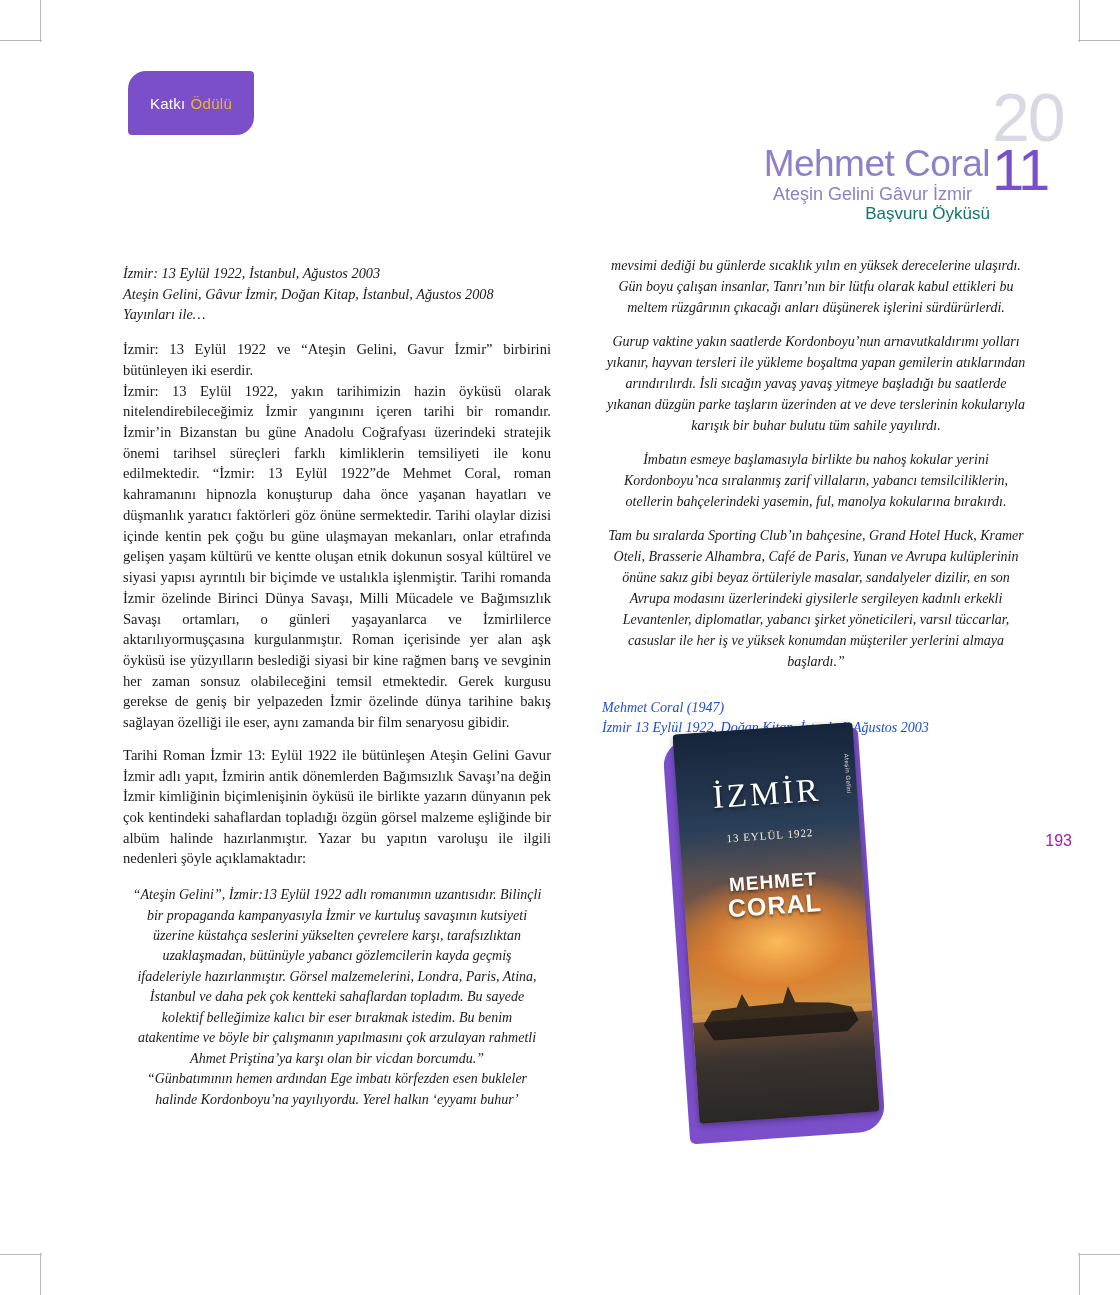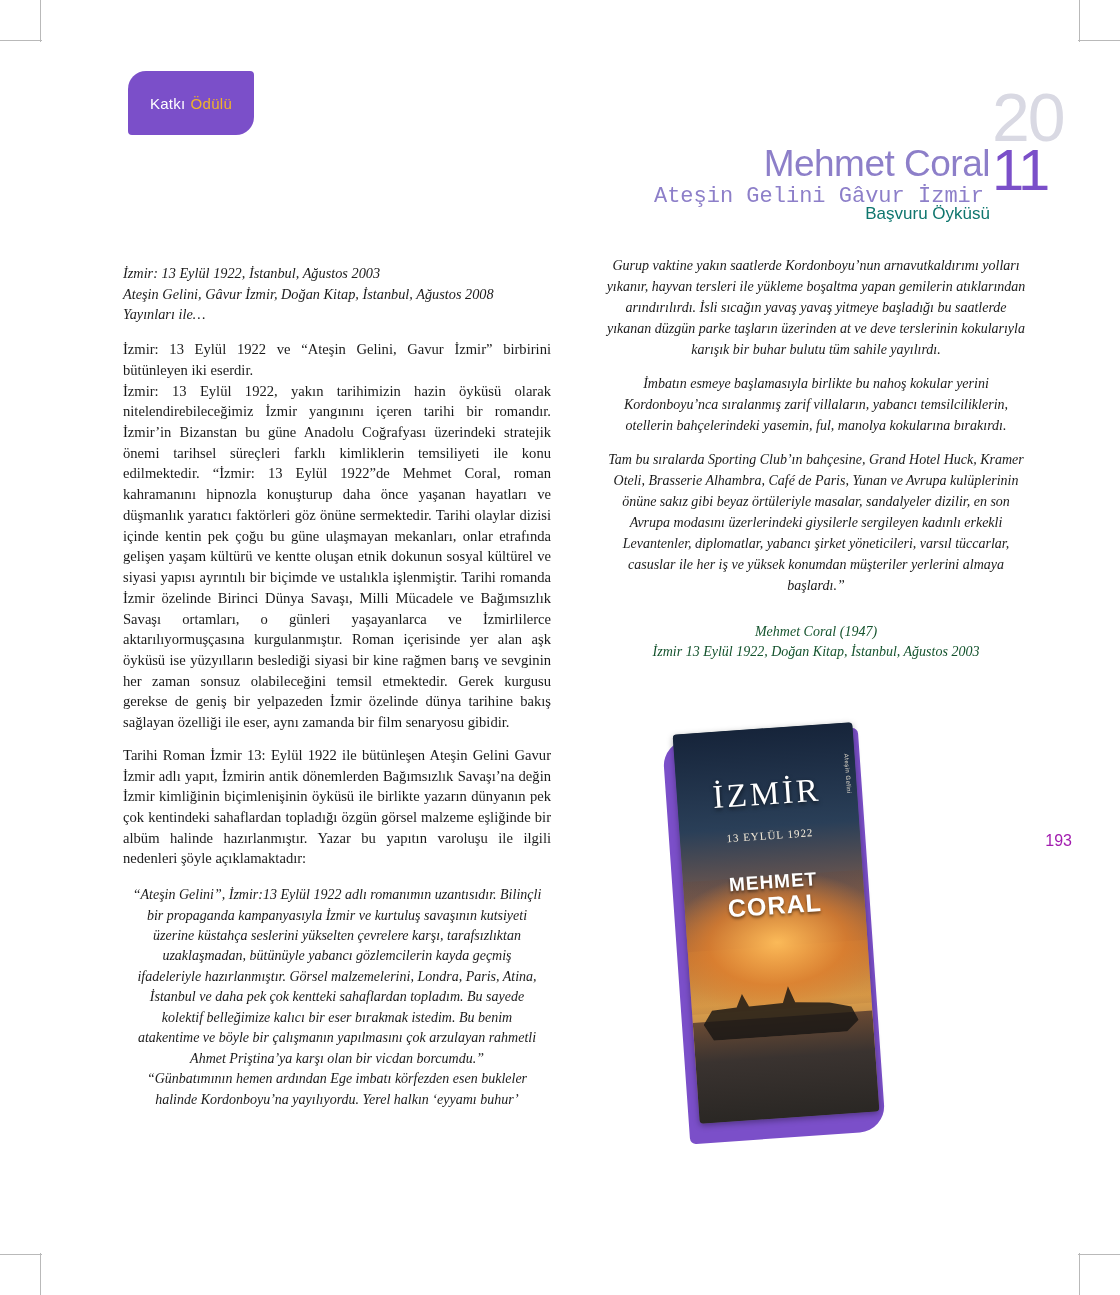--- a/index.html
+++ b/index.html
@@ -91,24 +91,24 @@
     right: 82px;
     top: 53px;
     font-family: "Liberation Sans", sans-serif;
     font-size: 37px;
     color: #8d7fc9;
     letter-spacing: -0.5px;
     white-space: nowrap;
   }
   .work-title {
     position: absolute;
-    right: 88px;
+    right: 100px;
     top: 94px;
-    font-family: Liberation Mono, monospace;
-    font-size: 22px;
+    font-family: Liberation Sans, sans-serif;
+    font-size: 18px;
     color: #8d7fc9;
     white-space: nowrap;
   }
   .work-sub {
     position: absolute;
     right: 82px;
     top: 114px;
     font-family: "Liberation Sans", sans-serif;
     font-size: 17px;
     color: #0f766e;
@@ -163,25 +163,25 @@
     font-style: italic;
     font-size: 14px;
     line-height: 1.5;
     text-align: center;
   }
   .right-quote p { margin: 0 0 13px 0; }
   .right-quote p.last { margin-bottom: 0; }
 
   .attrib {
     margin-top: 26px;
-    text-align: center;
+    text-align: left;
     font-style: italic;
     font-size: 14px;
     line-height: 1.45;
-    color: #14532d;
+    color: #1d4ed8;
   }
 
   
   .book-wrap {
     position: absolute;
     left: 668px;
     top: 726px;
     width: 215px;
     height: 420px;
   }
@@ -324,20 +324,21 @@
   <p class="body-p">İzmir: 13 Eylül 1922, yakın tarihimizin hazin öyküsü olarak nitelendirebileceğimiz İzmir yangınını içeren tarihi bir romandır. İzmir’in Bizanstan bu güne Anadolu Coğrafyası üzerindeki stratejik önemi tarihsel süreçleri farklı kimliklerin temsiliyeti ile konu edilmektedir. “İzmir: 13 Eylül 1922”de Mehmet Coral, roman kahramanını hipnozla konuşturup daha önce yaşanan hayatları ve  düşmanlık yaratıcı faktörleri göz önüne sermektedir. Tarihi olaylar dizisi içinde kentin pek çoğu bu güne ulaşmayan mekanları, onlar etrafında gelişen yaşam kültürü ve kentte oluşan etnik dokunun sosyal kültürel ve siyasi yapısı ayrıntılı bir biçimde ve ustalıkla işlenmiştir. Tarihi romanda İzmir özelinde  Birinci Dünya Savaşı, Milli Mücadele ve Bağımsızlık Savaşı ortamları, o günleri yaşayanlarca ve İzmirlilerce aktarılıyormuşçasına kurgulanmıştır. Roman içerisinde yer alan aşk öyküsü ise yüzyılların beslediği siyasi bir kine rağmen barış ve sevginin her zaman sonsuz olabileceğini temsil etmektedir. Gerek kurgusu gerekse de geniş bir yelpazeden İzmir özelinde dünya tarihine bakış sağlayan özelliği ile eser, aynı zamanda bir film senaryosu gibidir.</p>
   <p class="body-p">Tarihi Roman İzmir 13: Eylül 1922 ile bütünleşen Ateşin Gelini Gavur İzmir adlı yapıt, İzmirin antik dönemlerden Bağımsızlık Savaşı’na değin İzmir kimliğinin biçimlenişinin öyküsü ile birlikte yazarın dünyanın pek çok kentindeki sahaflardan topladığı özgün görsel malzeme eşliğinde  bir albüm halinde hazırlanmıştır. Yazar bu yapıtın varoluşu ile ilgili nedenleri şöyle açıklamaktadır:</p>
   <div class="quote-block">
     <p>“Ateşin Gelini”, İzmir:13 Eylül 1922 adlı romanımın  uzantısıdır. Bilinçli bir propaganda kampanyasıyla İzmir ve kurtuluş savaşının kutsiyeti üzerine küstahça seslerini yükselten çevrelere karşı, tarafsızlıktan uzaklaşmadan, bütünüyle yabancı gözlemcilerin kayda geçmiş ifadeleriyle hazırlanmıştır. Görsel malzemelerini, Londra, Paris, Atina, İstanbul ve daha pek çok kentteki sahaflardan topladım. Bu sayede kolektif belleğimize kalıcı bir eser bırakmak istedim. Bu benim atakentime ve böyle bir çalışmanın yapılmasını çok arzulayan rahmetli Ahmet Priştina’ya karşı olan bir vicdan borcumdu.”</p>
     <p>“Günbatımının hemen ardından Ege imbatı körfezden esen bukleler halinde Kordonboyu’na yayılıyordu. Yerel halkın ‘eyyamı buhur’</p>
   </div>
 </div>
 
 <div class="col-right">
   <div class="right-quote">
+    <p>mevsimi dediği bu günlerde sıcaklık yılın en yüksek derecelerine ulaşırdı. Gün boyu çalışan insanlar, Tanrı’nın bir lütfu olarak kabul ettikleri bu meltem rüzgârının çıkacağı anları düşünerek işlerini sürdürürlerdi.</p>
     <p>Gurup vaktine yakın saatlerde Kordonboyu’nun arnavutkaldırımı yolları yıkanır, hayvan tersleri ile yükleme boşaltma yapan gemilerin atıklarından arındırılırdı. İsli sıcağın yavaş yavaş yitmeye başladığı bu saatlerde yıkanan düzgün parke taşların üzerinden at ve deve terslerinin kokularıyla karışık bir buhar bulutu tüm sahile yayılırdı.</p>
     <p>İmbatın esmeye başlamasıyla birlikte bu nahoş kokular yerini Kordonboyu’nca sıralanmış zarif villaların, yabancı temsilciliklerin, otellerin bahçelerindeki yasemin, ful, manolya kokularına bırakırdı.</p>
     <p class="last">Tam bu sıralarda Sporting Club’ın bahçesine, Grand Hotel Huck, Kramer Oteli, Brasserie Alhambra, Café de Paris, Yunan ve Avrupa kulüplerinin önüne sakız gibi beyaz örtüleriyle masalar, sandalyeler dizilir, en son Avrupa modasını üzerlerindeki giysilerle sergileyen kadınlı erkekli Levantenler, diplomatlar, yabancı şirket yöneticileri, varsıl tüccarlar, casuslar ile her iş ve yüksek konumdan müşteriler yerlerini almaya başlardı.”</p>
   </div>
   <div class="attrib">
     <div>Mehmet Coral (1947)</div>
     <div>İzmir 13 Eylül 1922, Doğan Kitap, İstanbul, Ağustos 2003</div>
   </div>
 </div>
 

